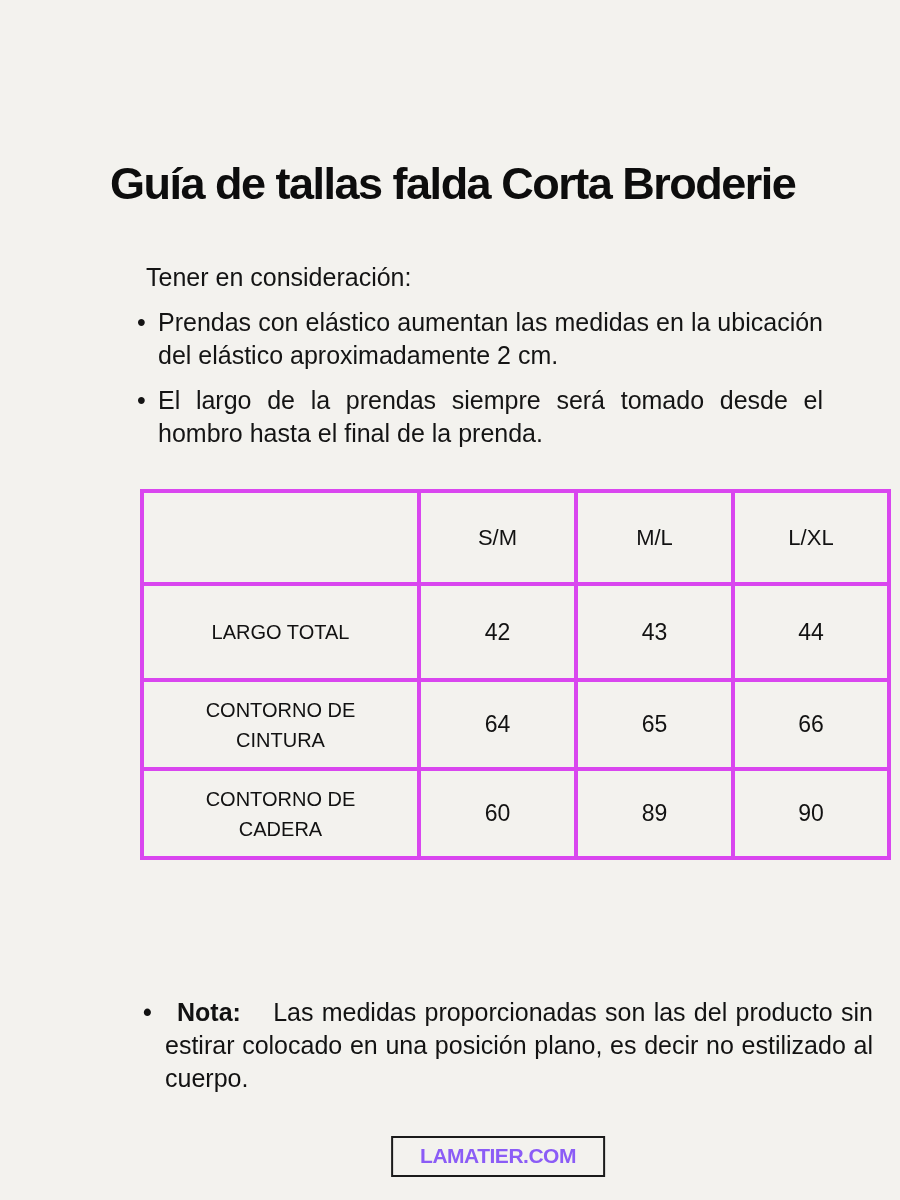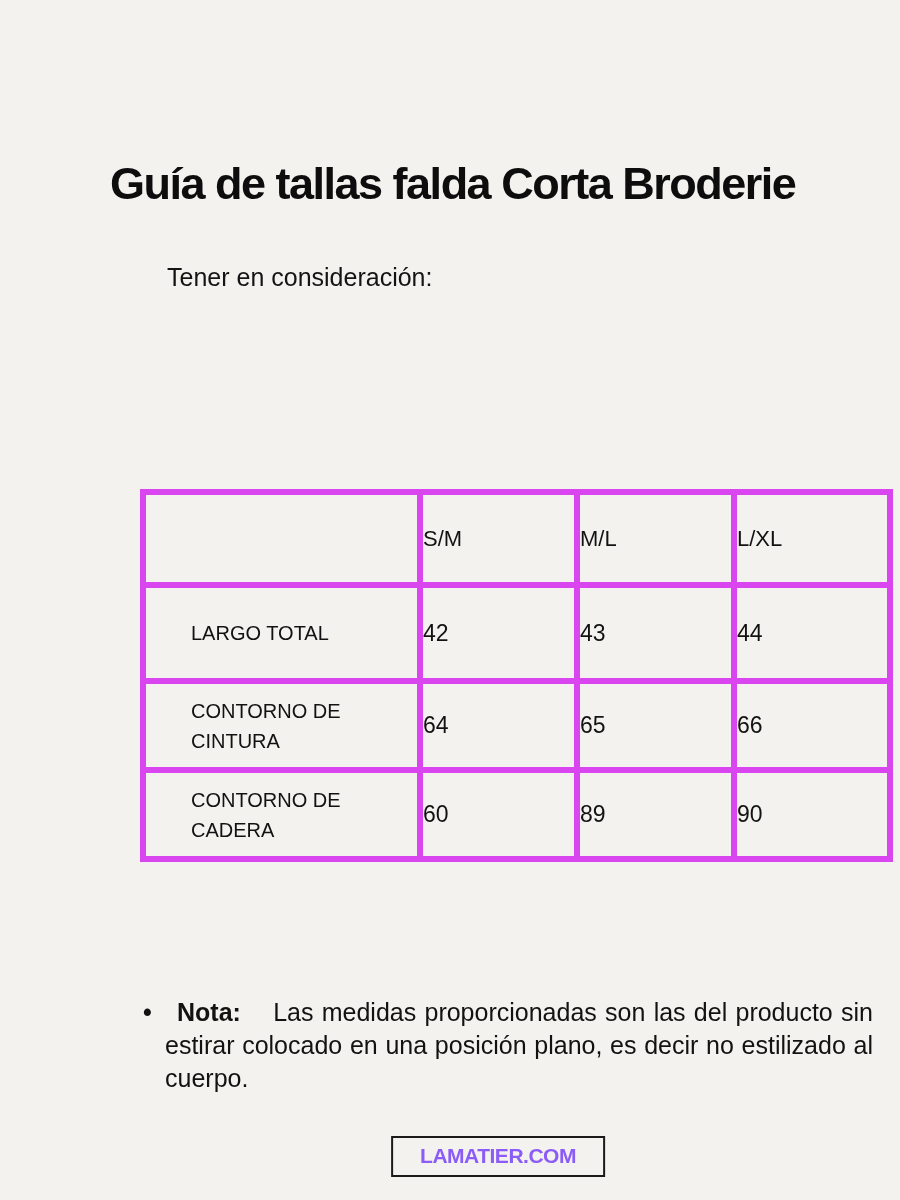--- a/index.html
+++ b/index.html
@@ -26,21 +26,21 @@
     font-size: 45px;
     font-weight: 800;
     letter-spacing: -1.5px;
     white-space: nowrap;
     color: #0d0d0d;
   }
 
   
   .considerations {
     position: absolute;
-    left: 107px;
+    left: 86px;
     top: 201px;
     width: 713px;
     font-size: 25px;
     line-height: 33px;
     color: #141414;
   }
   .considerations-heading { margin-bottom: 0; }
   .bullet-list { list-style: none; }
   .bullet-list li {
     position: relative;
@@ -63,22 +63,22 @@
     width: 747px;
     border-collapse: collapse;
     table-layout: fixed;
     background: #f3f2ee;
   }
   .size-table col.c0 { width: 277px; }
   .size-table col.c1 { width: 157px; }
   .size-table col.c2 { width: 157px; }
   .size-table col.c3 { width: 156px; }
   .size-table th, .size-table td {
-    border: 6px solid #d946ef;
-    text-align: left;
+    border: 4px solid #d946ef;
+    text-align: center;
     vertical-align: middle;
     font-weight: 400;
   }
   .size-table thead th {
     height: 93px;
     font-size: 22px;
   }
   .size-table tbody tr:nth-child(1) td { height: 96px; }
   .size-table tbody tr:nth-child(2) td { height: 89px; }
   .size-table tbody tr:nth-child(3) td { height: 89px; }
@@ -130,20 +130,24 @@
 </style>
 </head>
 <body style="background: rgb(243, 242, 238); color: rgb(18, 18, 18);">
 
 <div class="canvas">
 
   <h1 class="page-title">Guía de tallas falda Corta Broderie</h1>
 
   <div class="considerations">
     <div class="considerations-heading">Tener en consideración:</div>
+    <ul class="bullet-list">
+      <li>Prendas con elástico aumentan las medidas en la ubicación del elástico aproximadamente 2 cm.</li>
+      <li>El largo de la prendas siempre será tomado desde el hombro hasta el final de la prenda.</li>
+    </ul>
   </div>
 
   <table class="size-table">
     <colgroup>
       <col class="c0">
         <col class="c1">
         <col class="c2">
         <col class="c3">
     </colgroup>
     <thead>

